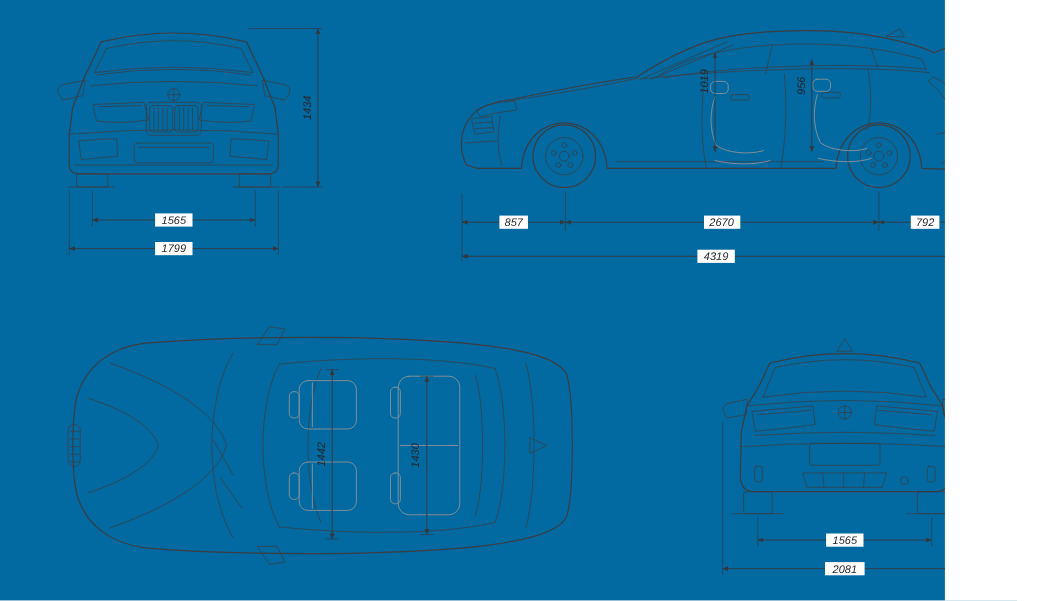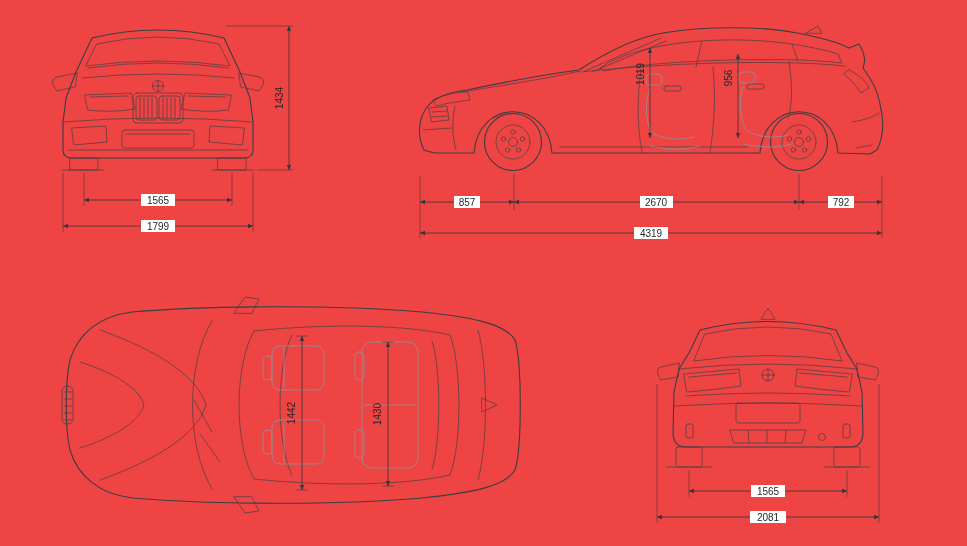--- a/index.html
+++ b/index.html
@@ -1,17 +1,17 @@
 <!DOCTYPE html>
 <html><head>
 <meta charset="utf-8">
 <style>
   html,body { margin:0; padding:0; background:#ffffff; }
-  .page { width:967px; height:546px; background:#ef4444; position:relative; overflow:hidden;
-          font-family:"Liberation Sans", sans-serif; }
+  .page { width:859px; height:546px; background:#0369a1; position:relative; overflow:hidden;
+          font-family:"Liberation Sans", sans-serif;font-style:italic; }
   svg { display:block; }
   .car   { fill:none; stroke:#3a3e43; stroke-width:1.1; stroke-linejoin:round; stroke-linecap:round; }
   .thin  { fill:none; stroke:#3a3e43; stroke-width:0.65; stroke-linejoin:round; stroke-linecap:round; }
   .seat  { fill:none; stroke:#8d939a; stroke-width:0.8; stroke-linejoin:round; stroke-linecap:round; }
   .dimln { fill:none; stroke:#33373c; stroke-width:0.8; }
   .ext   { fill:none; stroke:#33373c; stroke-width:0.55; }
   .dimtx { font-size:10px; fill:#24272b; }
   .dimbg { fill:#ffffff; }
 </style>
 </head>

